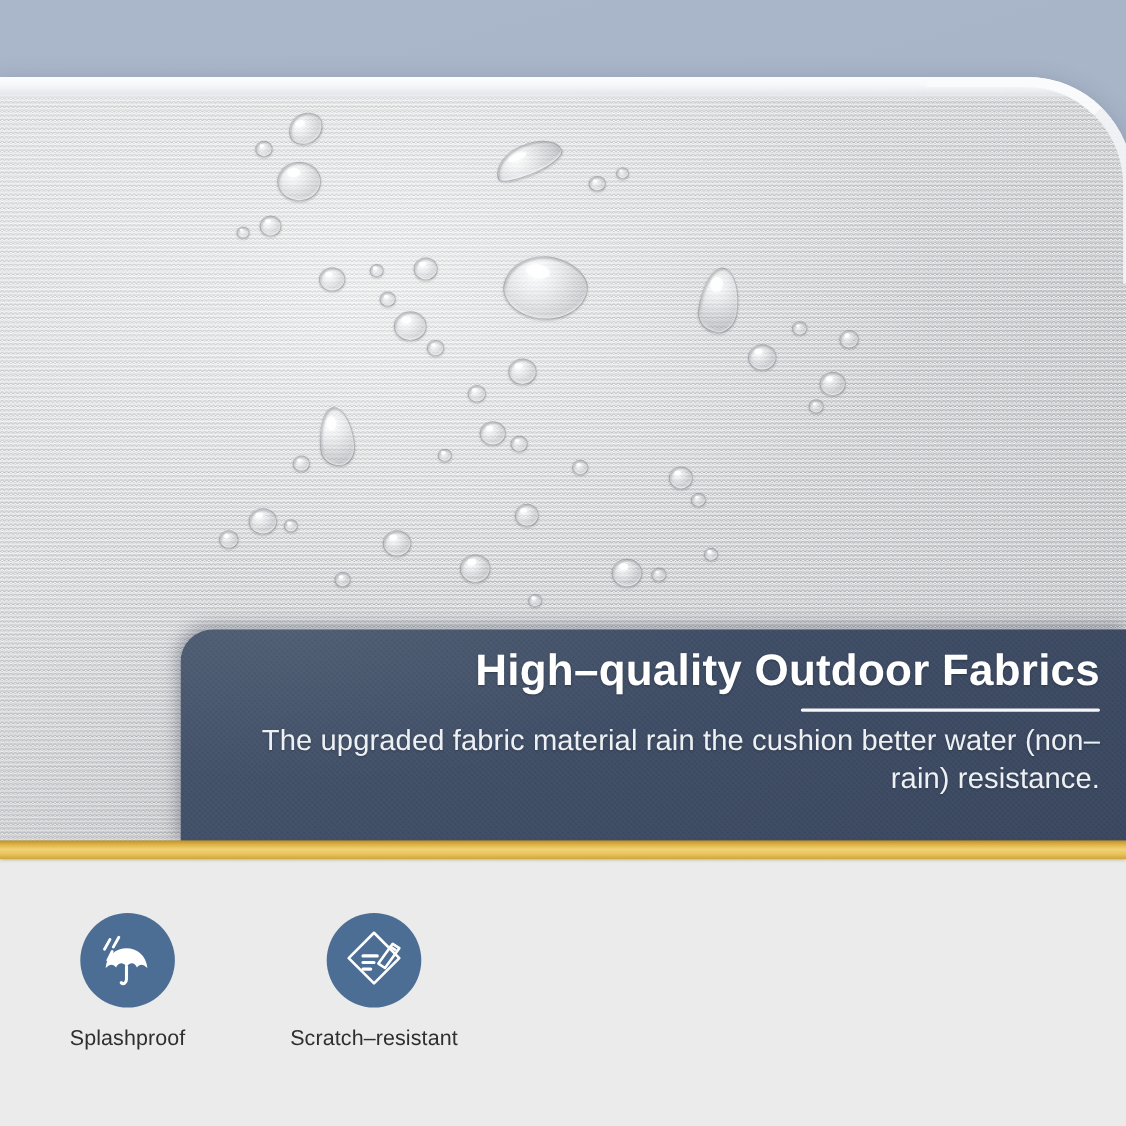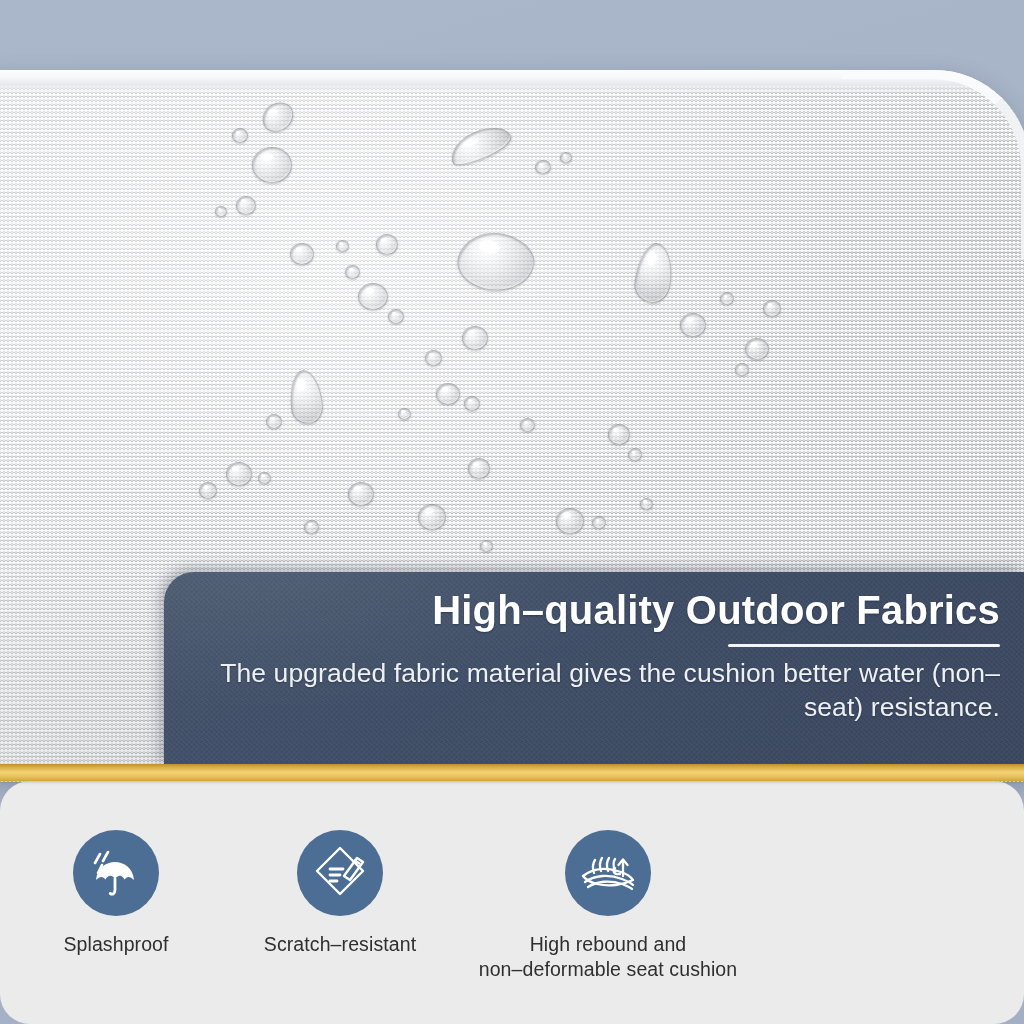--- a/index.html
+++ b/index.html
@@ -202,21 +202,20 @@
 
   
   .features {
     position: absolute;
     left: 0;
     top: 781px;
     width: 1024px;
     height: 243px;
     background: #ebebeb;
     z-index: 10;
-    border-radius: 30px;
   }
   .feature-row {
     position: absolute;
     left: 0; top: 0;
     width: 100%;
     display: flex;
     align-items: flex-start;
     padding: 49px 0 0 0;
     box-sizing: border-box;
   }
@@ -394,21 +393,21 @@
       </div>
     <div class="cushion-welt"></div>
     <div class="cushion-welt-arc"></div>
   </div>
 
   <div class="banner">
     <div class="banner-grain"></div>
     <div class="banner-inner">
       <h1 class="banner-title">High–quality Outdoor Fabrics</h1>
       <div class="banner-rule"></div>
-      <p class="banner-sub">The upgraded fabric material gives the cushion better water (non–seat) resistance.</p>
+      <p class="banner-sub">The upgraded fabric material rain the cushion better water (non–rain) resistance.</p>
     </div>
   </div>
 
   <div class="gold-strip"></div>
 
   <div class="features">
     <div class="feature-row">
 
       <div class="feature feature-1">
         <div class="circle">
@@ -444,42 +443,17 @@
 
                 <path d="M34 33 L47 15 L53 19 L40 37 Z" stroke-width="2.4"></path>
                 <line x1="44" y1="17" x2="50" y2="21"></line>
               </g>
             </svg>
           </span>
         </div>
         <div class="feature-label">Scratch–resistant</div>
       </div>
 
-      <div class="feature feature-4">
-        <div class="circle">
-          <span>
-            <svg width="62" height="62" viewBox="0 0 62 62" aria-hidden="true">
-              <g stroke="#ffffff" stroke-width="2.3" fill="none" stroke-linecap="round" stroke-linejoin="round">
-
-                <path d="M6 34 C16 26 30 25 44 30 C50 32 54 35 56 38 C46 43 32 45 20 42 C13 40 8 37 6 34 Z"></path>
-                <path d="M8 40 C18 33 32 32 45 37 C50 39 54 41 56 43"></path>
-                <path d="M11 45 C20 39 33 38 45 42 C50 44 53 45 55 47"></path>
-
-                <path d="M17 31 C15 25 16 21 18 18"></path>
-                <path d="M24 29 C22 23 23 19 25 16"></path>
-                <path d="M31 29 C29 23 30 19 32 16"></path>
-                <path d="M38 30 C36 24 36 20 38 17"></path>
-
-                <path d="M43 32 C37 33 35 29 38 26"></path>
-                <path d="M46 34 L46 18"></path>
-                <path d="M41.5 23 L46 17.5 L50.5 23"></path>
-              </g>
-            </svg>
-          </span>
-        </div>
-        <div class="feature-label">High rebound and
-non–deformable seat cushion</div>
-      </div>
 
     </div>
   </div>
 
 </div>
 
 </body></html>

